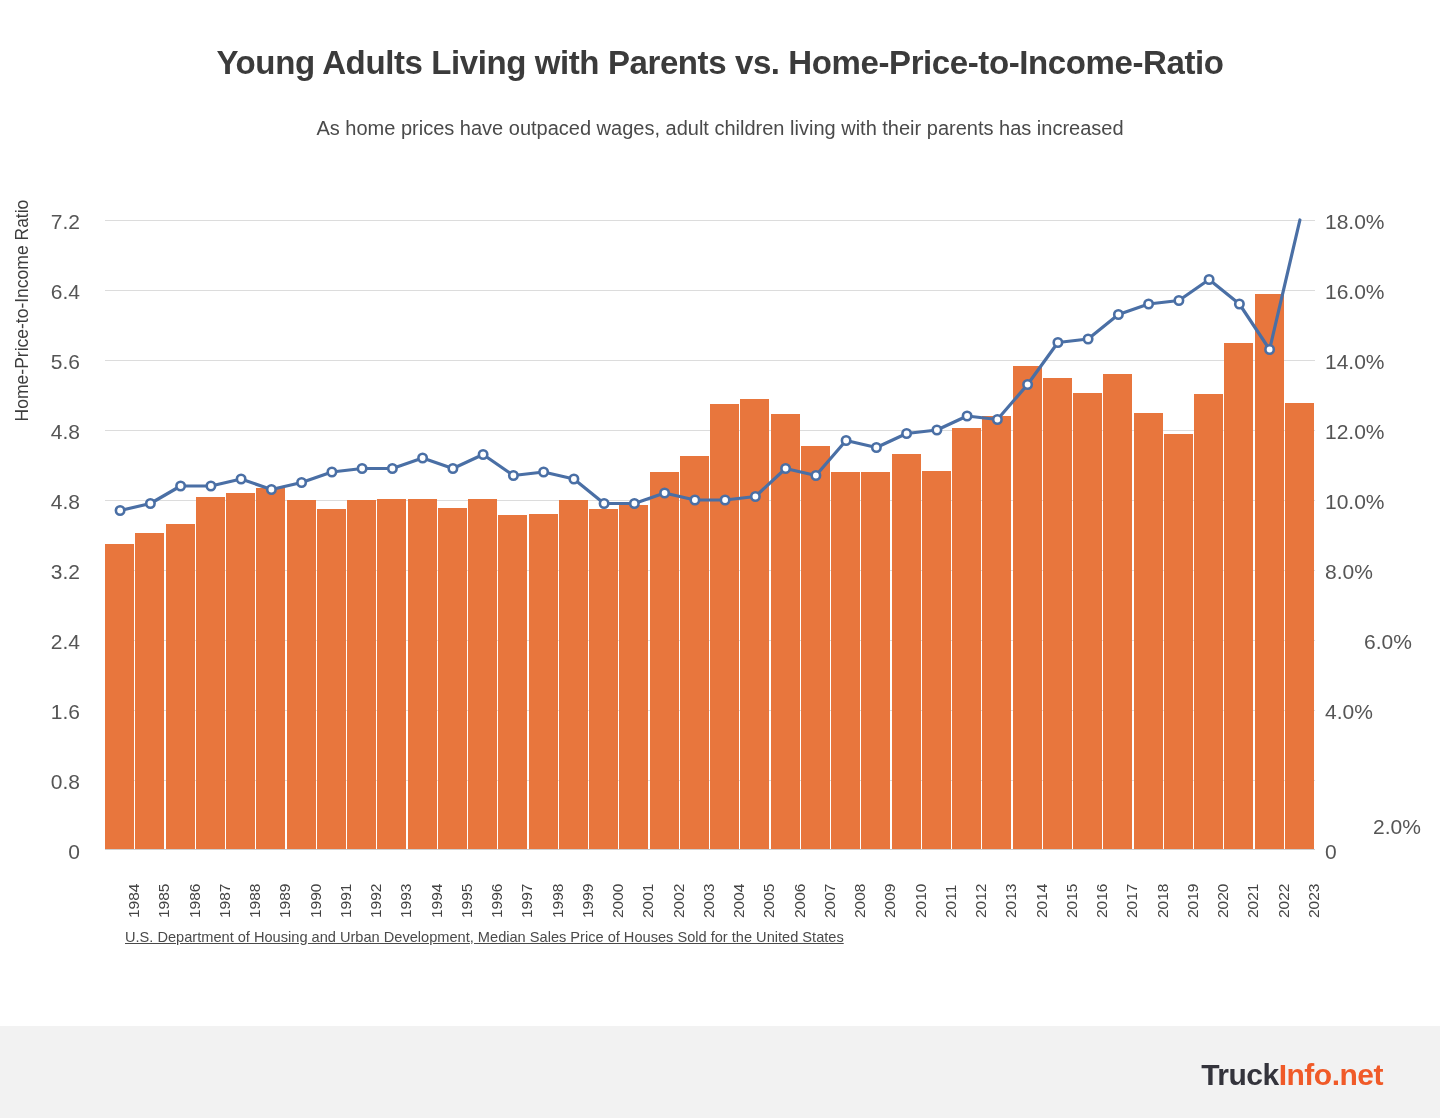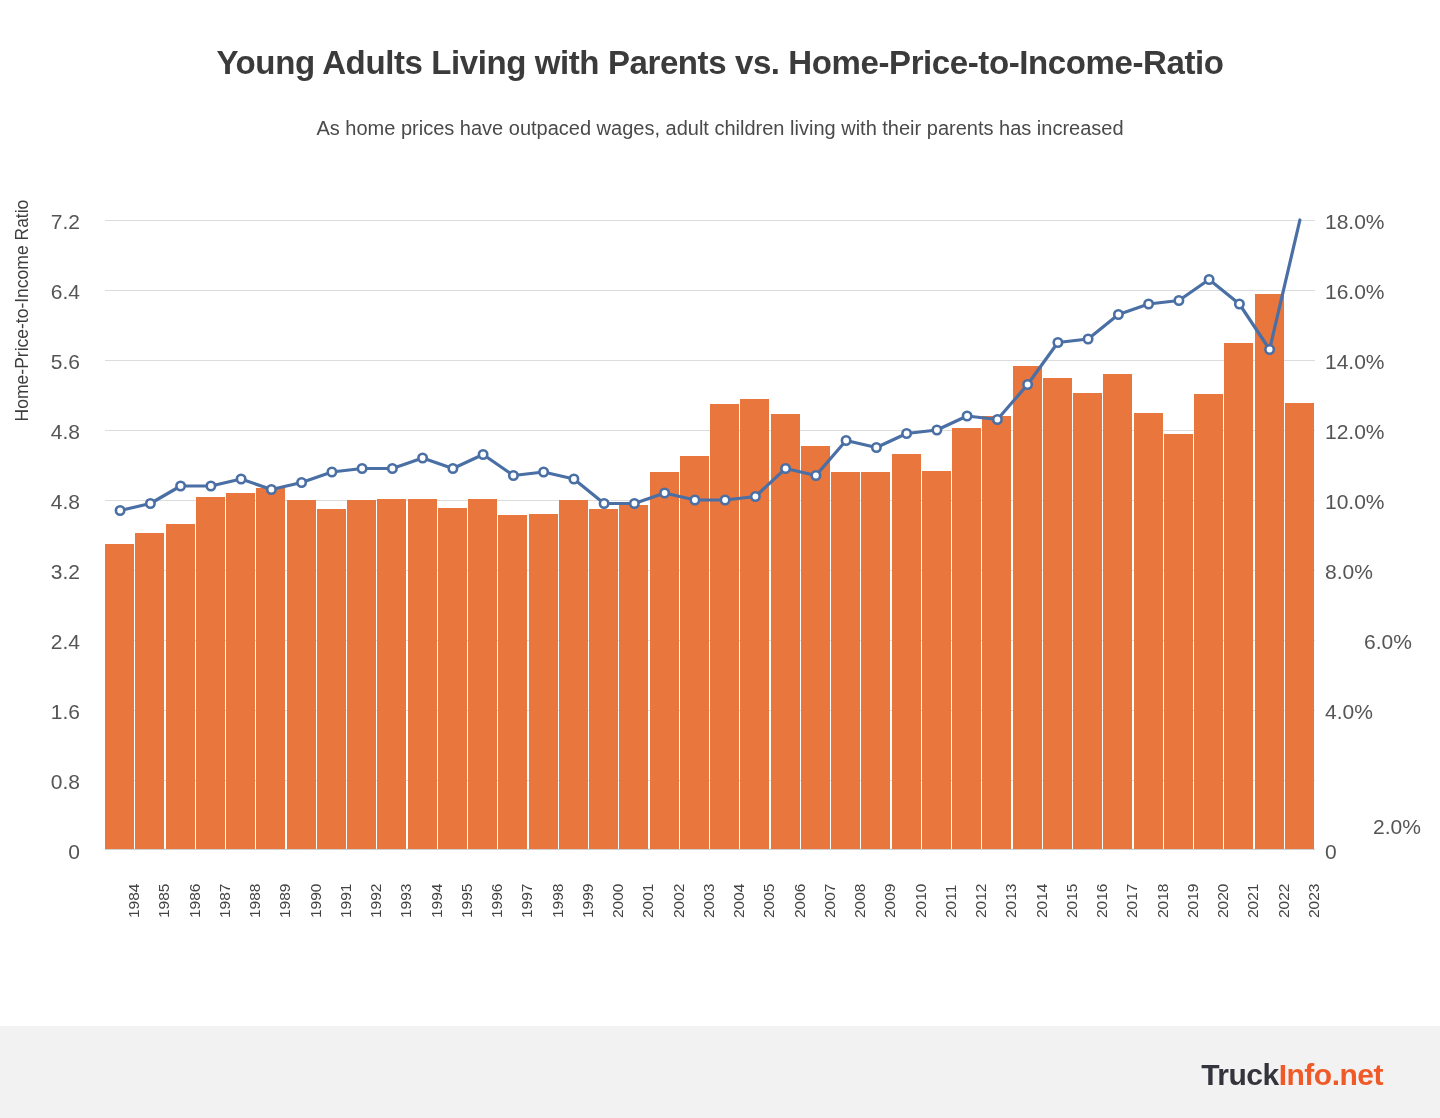--- a/index.html
+++ b/index.html
@@ -272,19 +272,20 @@
     <div class="xtick" style="left: 1184.88px; top: 918px;">2019</div>
     <div class="xtick" style="left: 1215.12px; top: 918px;">2020</div>
     <div class="xtick" style="left: 1245.38px; top: 918px;">2021</div>
     <div class="xtick" style="left: 1275.62px; top: 918px;">2022</div>
     <div class="xtick" style="left: 1305.88px; top: 918px;">2023</div>
   </div>
 
 <div id="y-left-title">Home-Price-to-Income Ratio</div>
 
 <div id="sources">
+  <div><span class="src-line src-indent">U.S. Department of Housing and Urban Development, Median Sales Price of Houses Sold for the United States</span></div>
 </div>
 
 <div id="footer-bar">
   <div id="logo">
     <span class="dark">Truck</span><span class="accent">Info.net</span>
   </div>
 </div>
 
 </body></html>

